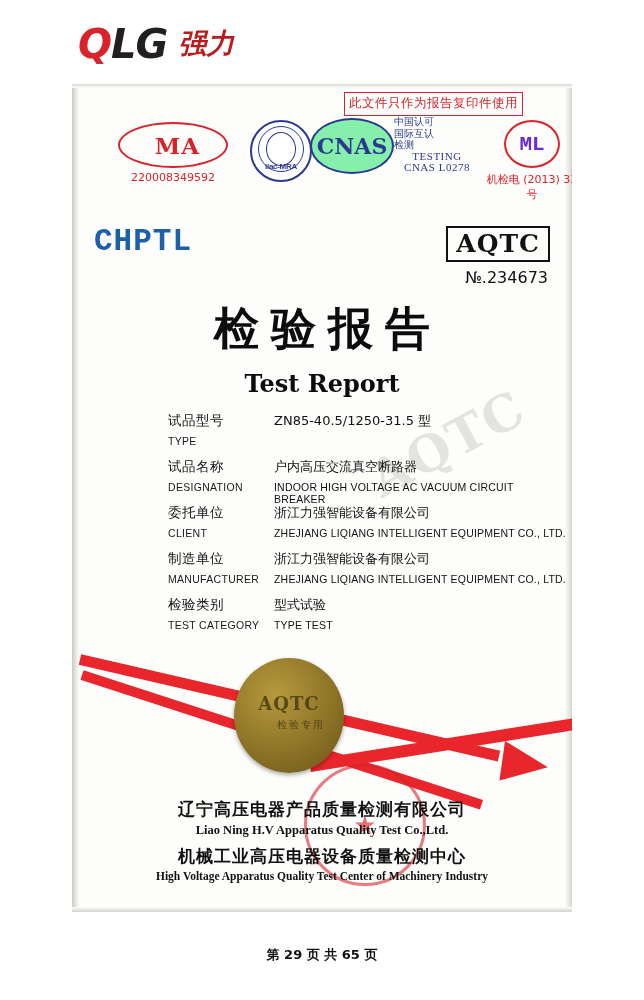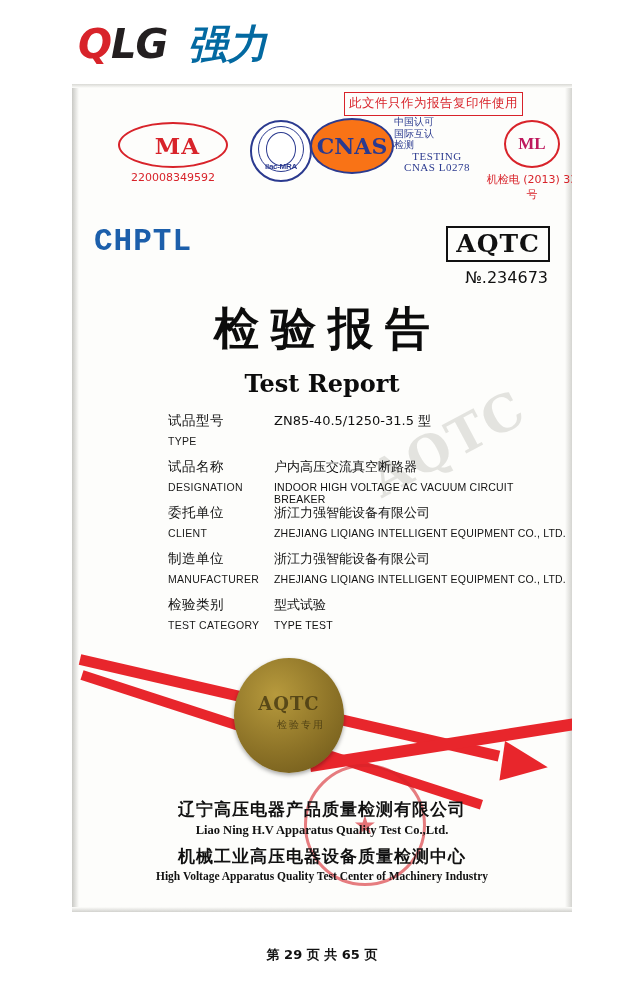--- a/index.html
+++ b/index.html
@@ -29,25 +29,25 @@
     font-style: italic;
     font-size: 40px;
     letter-spacing: -1px;
     line-height: 1;
   }
   .logo-q { color: #d8232a; }
   .logo-l { color: #231f20; }
   .logo-g { color: #231f20; }
   .logo-cn {
     font-family: "DejaVu Sans", sans-serif;
-    color: #0369a1;
-    font-weight: bold;
-    font-size: 40px;
+    color: #b91c1c;
+    font-weight: bold;
+    font-size: 28px;
     font-style: italic;
-    margin-left: 20px;
+    margin-left: 11px;
     line-height: 1;
   }
 
   
   .doc-sheet {
     position: absolute;
     top: 84px;
     left: 72px;
     width: 500px;
     height: 828px;
@@ -180,21 +180,21 @@
     height: 68px;
   }
   .cnas-oval {
     width: 80px;
     height: 52px;
     border: 2px solid #2b3a8f;
     border-radius: 50%;
     display: flex;
     align-items: center;
     justify-content: center;
-    background: #f97316;
+    background: #86efac;
   }
   .cnas-text {
     color: #2b3a8f;
     font-family: "DejaVu Serif", serif;
     font-weight: bold;
     font-size: 22px;
     letter-spacing: 0px;
   }
 
   
@@ -228,24 +228,24 @@
     width: 52px;
     height: 44px;
     border: 2.5px solid #d8232a;
     border-radius: 50%;
     margin: 0 auto;
     display: flex;
     align-items: center;
     justify-content: center;
   }
   .ml-text {
-    color: #be185d;
-    font-family: Liberation Serif, serif;
-    font-weight: bold;
-    font-size: 17px;
+    color: #6d28d9;
+    font-family: Liberation Mono, monospace;
+    font-weight: bold;
+    font-size: 21px;
   }
   .ml-number {
     color: #d8232a;
     font-family: "DejaVu Sans", sans-serif;
     font-size: 11px;
     margin-top: 4px;
   }
 
   
   .brand-row {

